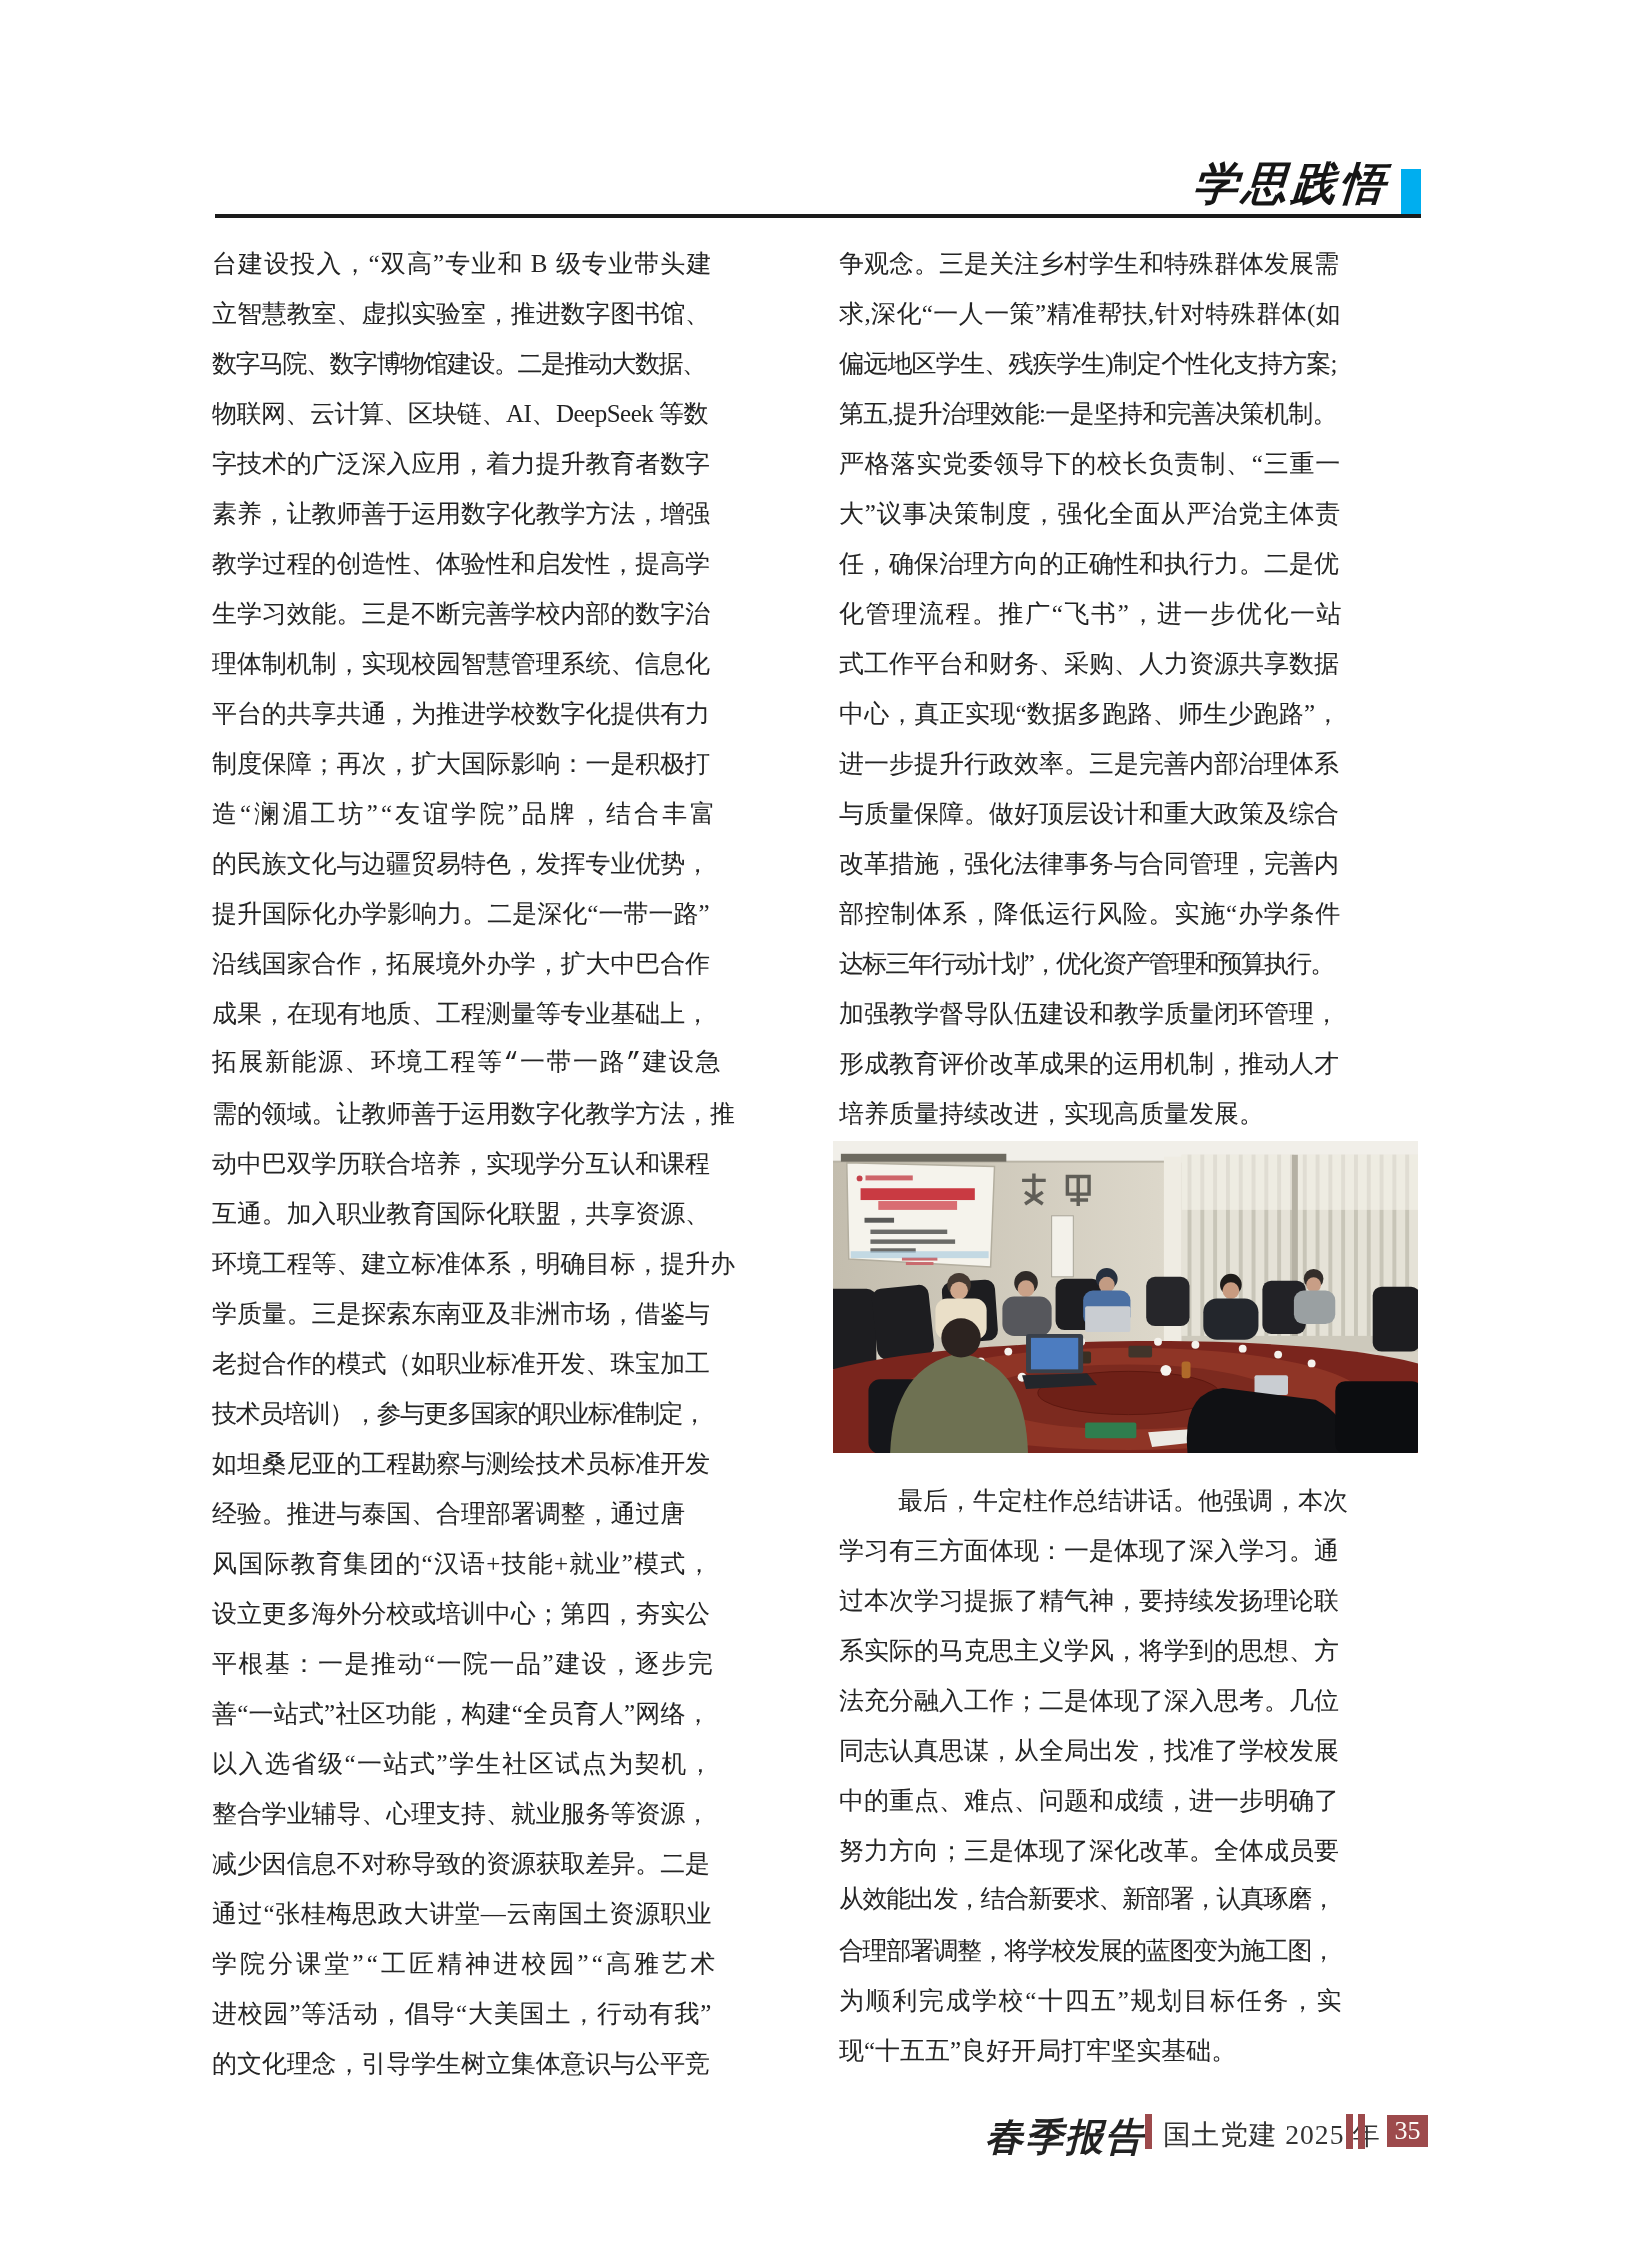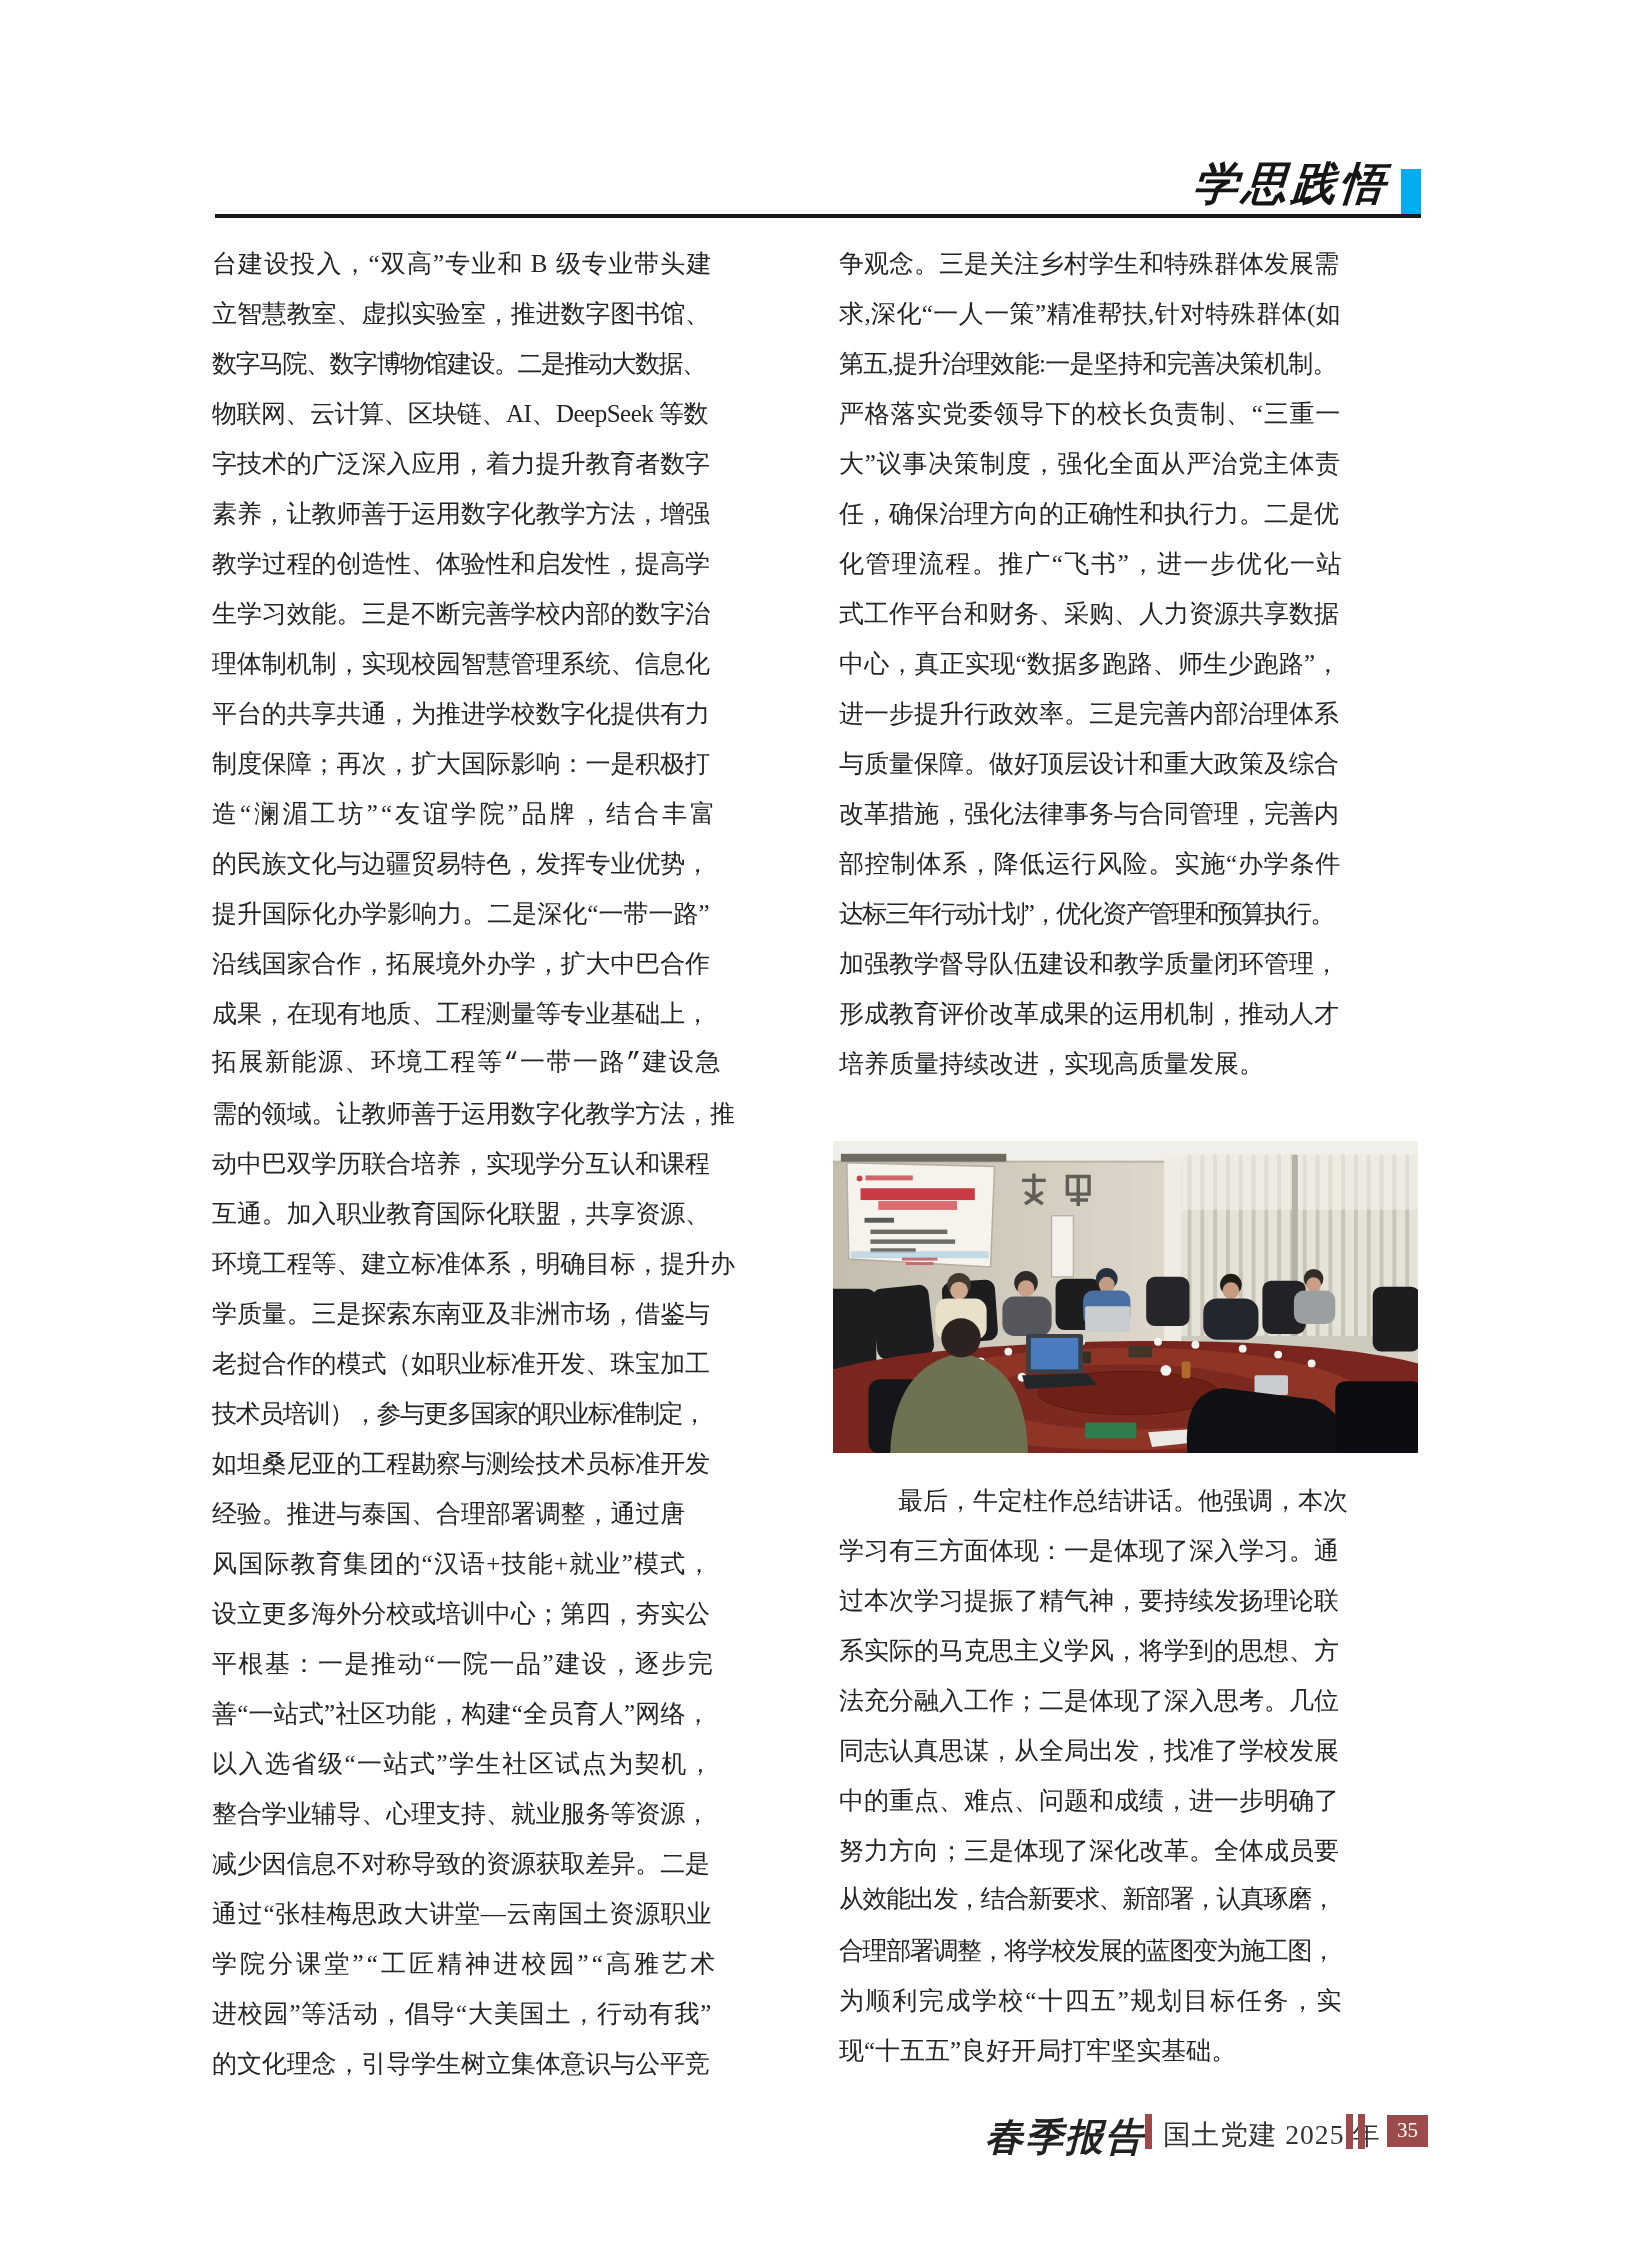--- a/index.html
+++ b/index.html
@@ -34,21 +34,21 @@
   .footer-bar{position:absolute;width:6.9px;height:35px;background:var(--footer-maroon,#9d4a4c);}
   .bar-1{left:1145px;top:2114px;}
   .bar-2{left:1346px;top:2114px;}
   .bar-3{left:1358px;top:2114px;}
   .footer-issue{
     position:absolute;left:1163px;top:2116px;font-size:27.6px;color:#333;
     letter-spacing:1px;white-space:nowrap;
   }
   .page-num{
     position:absolute;left:1387px;top:2115px;width:41px;height:31.5px;
-    background:var(--footer-maroon,#9d4a4c);color:#fdfbf8;font-size:21px;
+    background:var(--footer-maroon,#9d4a4c);color:#fdfbf8;font-size:26px;
     display:flex;align-items:center;justify-content:center;
   }
 </style>
 </head>
 <body>
 
 <div class="section-title">学思践悟</div>
 <div class="cyan-block"></div>
 <div class="header-rule"></div>
 
@@ -87,20 +87,21 @@
     <div class="line" style="letter-spacing: -0.1px;">整合学业辅导、心理支持、就业服务等资源，</div>
     <div class="line" style="letter-spacing: -0.1px;">减少因信息不对称导致的资源获取差异。二是</div>
     <div class="line" style="letter-spacing: 0.7px;">通过“张桂梅思政大讲堂—云南国土资源职业</div>
     <div class="line" style="letter-spacing: 3.1px;">学院分课堂”“工匠精神进校园”“高雅艺术</div>
     <div class="line" style="letter-spacing: 0.8px;">进校园”等活动，倡导“大美国土，行动有我”</div>
     <div class="line" style="letter-spacing: -0.1px;">的文化理念，引导学生树立集体意识与公平竞</div>
   </div>
 <div class="col" id="col-right-top">
     <div class="line" style="letter-spacing: 0px;">争观念。三是关注乡村学生和特殊群体发展需</div>
     <div class="line" style="letter-spacing: 0.4px;">求,深化“一人一策”精准帮扶,针对特殊群体(如</div>
+    <div class="line" style="letter-spacing: -0.8px;">偏远地区学生、残疾学生)制定个性化支持方案;</div>
     <div class="line" style="letter-spacing: -0.7px;">第五,提升治理效能:一是坚持和完善决策机制。</div>
     <div class="line" style="letter-spacing: 0.8px;">严格落实党委领导下的校长负责制、“三重一</div>
     <div class="line" style="letter-spacing: 0.8px;">大”议事决策制度，强化全面从严治党主体责</div>
     <div class="line" style="letter-spacing: 0px;">任，确保治理方向的正确性和执行力。二是优</div>
     <div class="line" style="letter-spacing: 1.6px;">化管理流程。推广“飞书”，进一步优化一站</div>
     <div class="line" style="letter-spacing: 0px;">式工作平台和财务、采购、人力资源共享数据</div>
     <div class="line" style="letter-spacing: 0.2px;">中心，真正实现“数据多跑路、师生少跑路”，</div>
     <div class="line" style="letter-spacing: 0px;">进一步提升行政效率。三是完善内部治理体系</div>
     <div class="line" style="letter-spacing: 0px;">与质量保障。做好顶层设计和重大政策及综合</div>
     <div class="line" style="letter-spacing: 0px;">改革措施，强化法律事务与合同管理，完善内</div>

